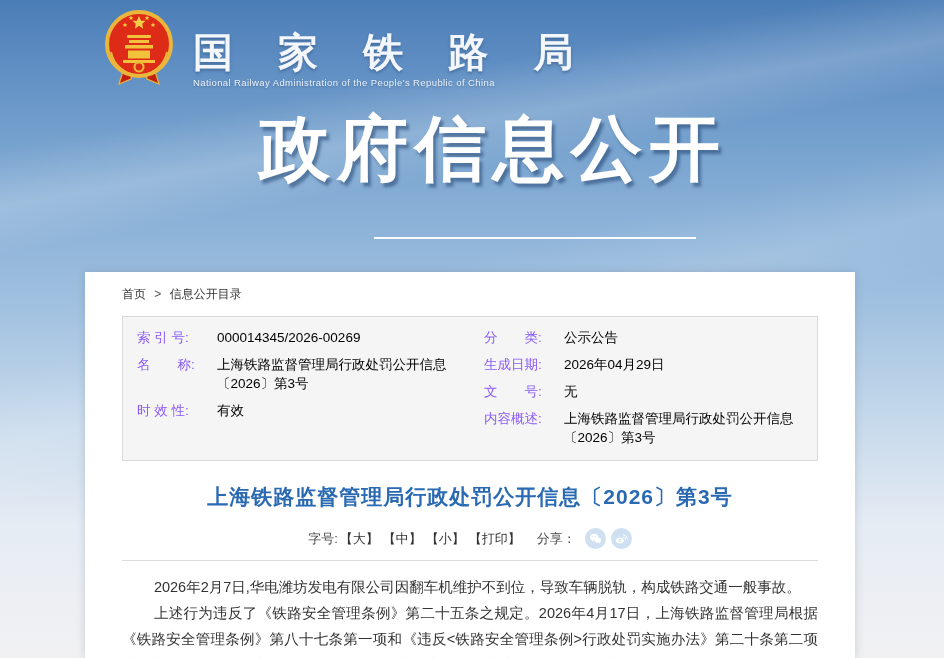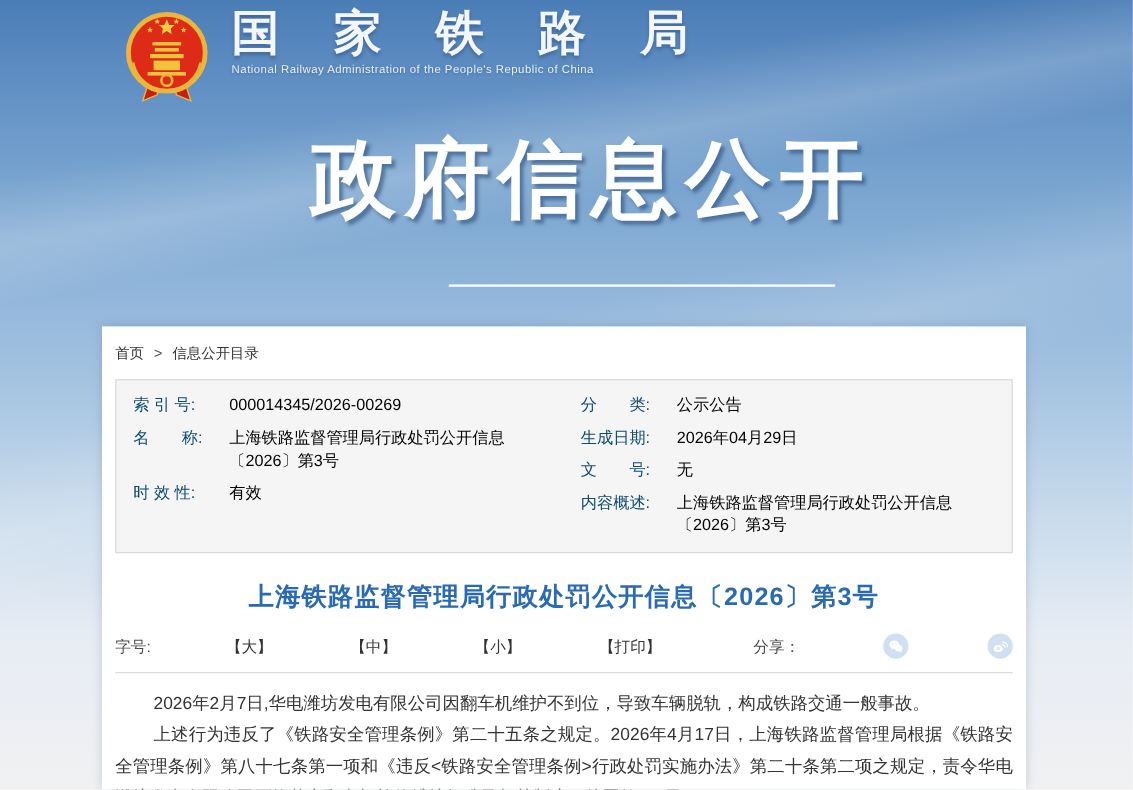--- a/index.html
+++ b/index.html
@@ -4,52 +4,52 @@
 <style>
   html,body{margin:0;padding:0;width:944px;height:658px;overflow:hidden;
     font-family:"Liberation Sans","DejaVu Sans",sans-serif;}
   body{position:relative;
     background:
       linear-gradient(170deg, rgba(255,255,255,0) 18%, rgba(255,255,255,.20) 25%, rgba(255,255,255,0) 31%),
       linear-gradient(166deg, rgba(255,255,255,0) 42%, rgba(255,255,255,.14) 50%, rgba(255,255,255,0) 57%),
       linear-gradient(180deg,#4b7db6 0%,#5f8ec3 10%,#76a2ce 22%,#8cb2d8 34%,#a4c3e1 48%,#c6d9eb 64%,#e6ecf4 80%,#f1f1f2 100%);}
 
   
-  .header{position:absolute;top:6px;left:98px;display:flex;align-items:flex-start;gap:13px;}
+  .header{position:absolute;top:6px;left:98px;display:flex;align-items:flex-end;gap:13px;}
   .logo{width:82px;height:82px;flex:none;}
   .site-name{font-size:40px;font-weight:bold;letter-spacing:17px;color:#f3f7fb;
     text-shadow:0 2px 3px rgba(40,70,110,.45);line-height:1.1;white-space:nowrap;}
   .site-en{font-size:9.5px;color:#e9f0f8;letter-spacing:.4px;margin-top:3px;
     text-shadow:0 1px 2px rgba(40,70,110,.4);white-space:nowrap;}
 
   
   .banner-title{position:absolute;top:102px;left:0;width:944px;text-align:center;
     font-size:71px;font-weight:bold;color:#ffffff;letter-spacing:7px;
     text-shadow:3px 4px 3px rgba(25,60,105,.5);white-space:nowrap;margin-left:21px;}
   .banner-underline{position:absolute;top:237px;left:374px;width:322px;height:2px;
     background:#ffffff;opacity:.95;}
 
   
   .panel{position:absolute;left:85px;top:272px;width:770px;height:386px;background:#ffffff;
-    box-sizing:border-box;padding:0 11px;box-shadow:0 0 8px rgba(90,110,140,.28);}
+    box-sizing:border-box;padding:0 37px;box-shadow:0 0 8px rgba(90,110,140,.28);}
   .breadcrumb{padding-top:14px;font-size:12px;color:#333;}
   .breadcrumb .sep{margin:0 5px;color:#555;}
   .breadcrumb span[data-interactable="true"]{cursor:pointer;}
 
   .meta{margin-top:13px;display:flex;background:#f5f5f5;border:1px solid #d9d9d9;
     padding:7px 0 9px;}
   .meta-col{width:50%;box-sizing:border-box;padding-left:14px;}
   .meta-row{display:flex;font-size:13.5px;line-height:19px;padding:4px 0;}
-  .meta-label{flex:none;width:80px;color:#0c4a6e;}
+  .meta-label{flex:none;width:80px;color:#8b5cf6;}
   .meta-value{flex:1;color:#000000;padding-right:18px;}
 
   .article-title{margin:22px 0 0;text-align:center;font-size:21px;font-weight:bold;
     color:#2a6ab2;letter-spacing:1px;}
 
-  .toolbar{margin-top:17px;display:flex;justify-content:space-between;align-items:center;
+  .toolbar{margin-top:17px;display:flex;justify-content:center;align-items:center;
     font-size:13px;color:#4a4a4a;}
   .tb-btn{color:#333;margin:0 2px;cursor:pointer;}
   .tb-label.share{margin-left:14px;margin-right:4px;}
   .share-icon{width:21px;height:21px;border-radius:50%;background:#cfe0f1;
     display:inline-flex;align-items:center;justify-content:center;margin-left:5px;cursor:pointer;}
   .share-icon svg{display:block;}
 
   .divider{margin-top:11px;border-bottom:1px solid #dcdcdc;}
 
   .article-body{margin-top:13px;font-size:14.5px;color:#333;line-height:26px;text-align:justify;}

